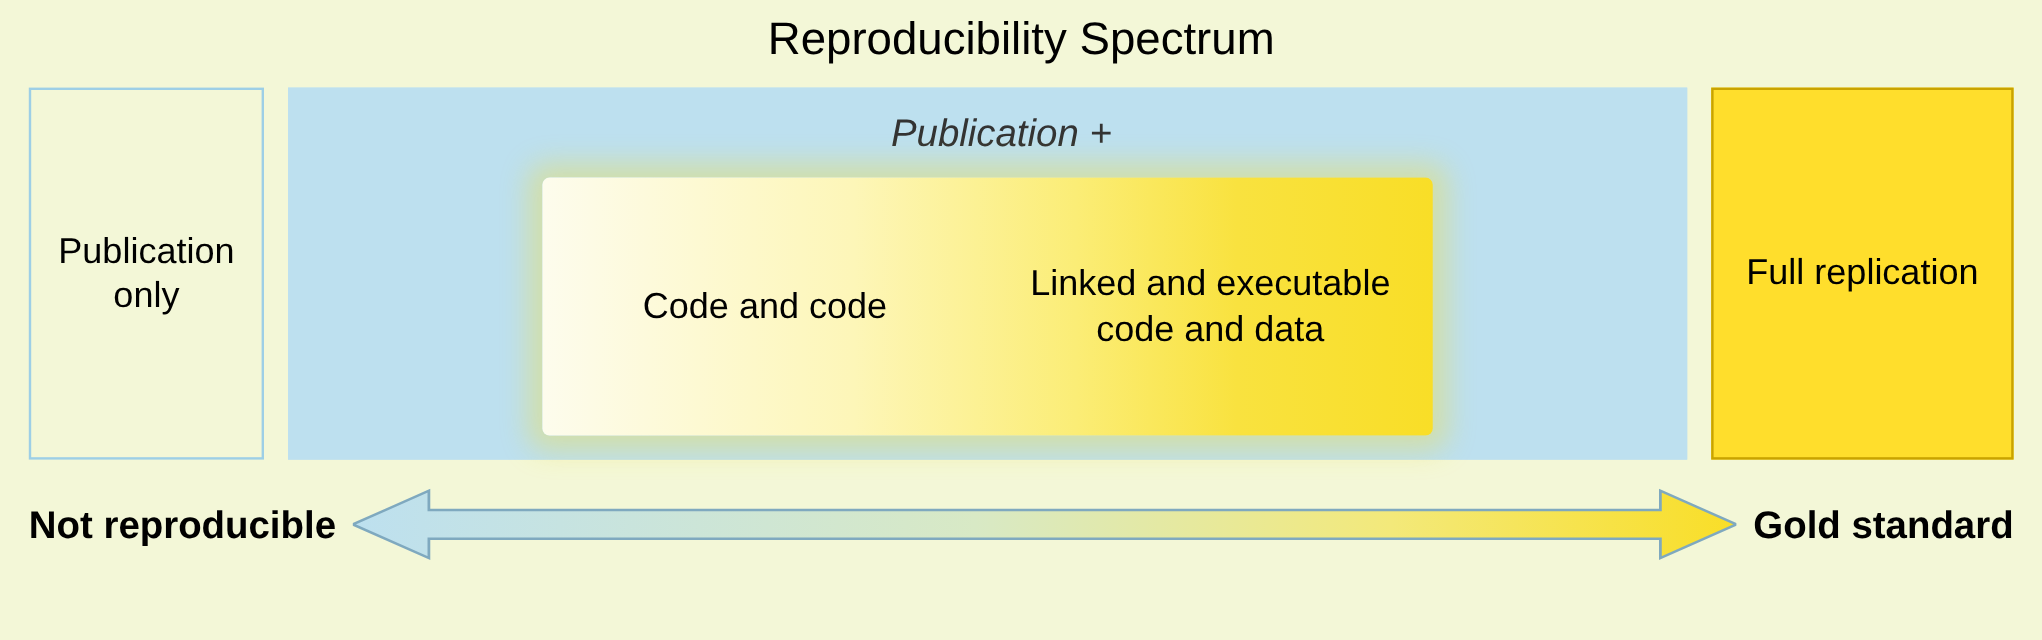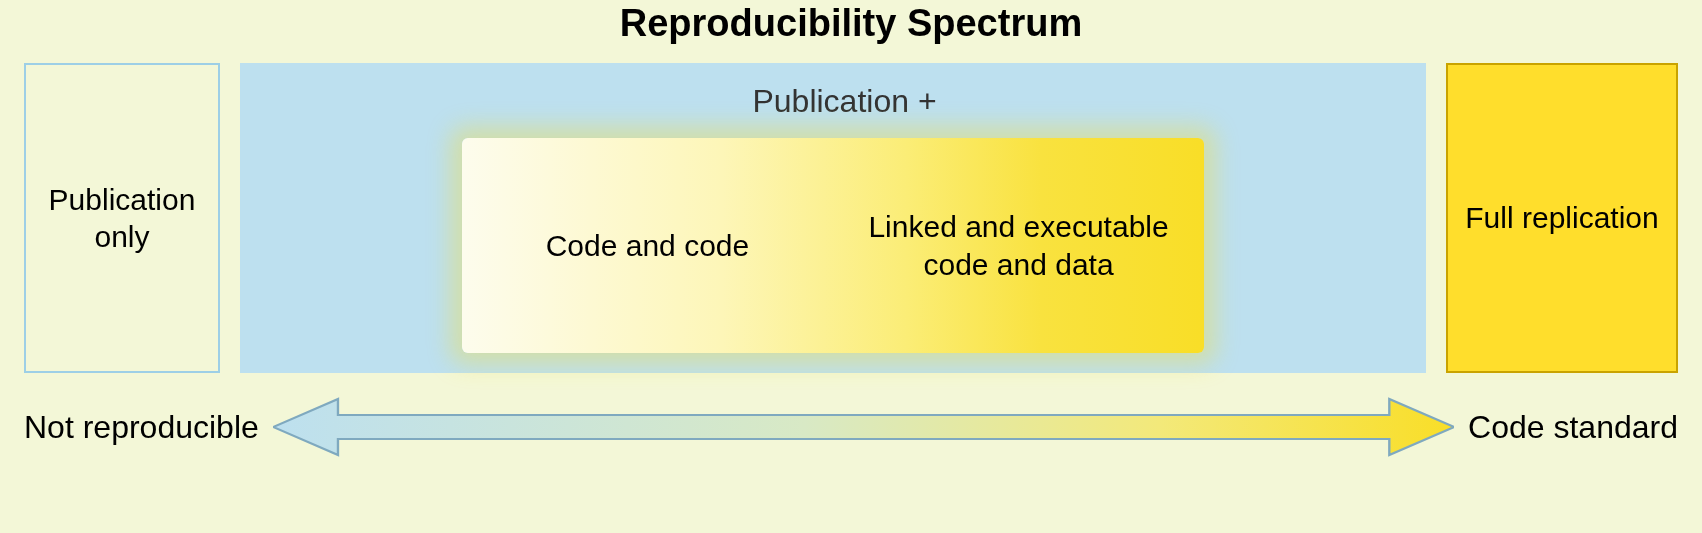--- a/index.html
+++ b/index.html
@@ -7,24 +7,24 @@
       padding: 0;
       font-family: Arial, Helvetica, sans-serif;
       background: #f3f7d7;
       width: 1702px;
       height: 533px;
       position: relative;
       box-sizing: border-box;
     }
     .title {
       text-align: center;
-      font-weight: bold;
+      font-weight: normal;
       font-size: 38px;
       color: #000;
-      padding-top: 2px;
+      padding-top: 12px;
     }
     .row {
       display: flex;
       align-items: stretch;
       gap: 20px;
       padding: 18px 24px 0 24px;
       height: 310px;
     }
     .panel {
       display: flex;
@@ -44,20 +44,21 @@
     .panel-mid {
       flex: 1;
       background: #bde0ef;
       border: 2px solid #bde0ef;
       position: relative;
       padding: 18px 28px;
       display: flex;
       flex-direction: column;
     }
     .pub-plus {
+      font-style: italic;
       font-size: 32px;
       color: #333;
       margin-bottom: 18px;
       margin-left: 23px;
     }
     .spectrum-bar {
       flex: 1;
       background: linear-gradient(to right, #fdfced 0%, #fdf6b8 35%, #fbed76 60%, #f9e23f 78%, #f9de27 100%);
       border-radius: 6px;
       box-shadow: 0 0 22px 12px rgba(248,222,43,0.35);
@@ -67,32 +68,33 @@
       font-size: 30px;
       color: #000;
       text-align: center;
     }
     .spectrum-bar > div {
       flex: 1;
       padding: 0 10px;
       line-height: 1.25;
     }
     .panel-right {
-      width: 232px;
+      width: 252px;
       background: #ffde2c;
       border: 2px solid #c9a300;
       text-align: center;
       font-size: 30px;
       line-height: 1.25;
       color: #000;
     }
     .bottom-row {
       display: flex;
       align-items: center;
       padding: 24px 24px 0 24px;
+      font-weight: bold;
     }
     .left-label, .right-label {
       font-size: 32px;
       color: #000;
       white-space: nowrap;
     }
     .arrow-wrap {
       flex: 1;
       height: 60px;
       margin: 0 14px;
@@ -138,14 +140,14 @@
         <linearGradient id="g" x1="0%" y1="0%" x2="100%" y2="0%">
           <stop offset="0%" stop-color="#bde0ef"></stop>
           <stop offset="45%" stop-color="#d8e9c5"></stop>
           <stop offset="75%" stop-color="#f3e97a"></stop>
           <stop offset="100%" stop-color="#f9de27"></stop>
         </linearGradient>
       </defs>
       <polygon points="0,30 55,2 55,18 945,18 945,2 1000,30 945,58 945,42 55,42 55,58" fill="url(#g)" stroke="#7fa9bf" stroke-width="2"></polygon>
     </svg>
   </div>
-  <div class="right-label">Code standard</div>
+  <div class="right-label">Gold standard</div>
 </div>
 
 </body></html>

